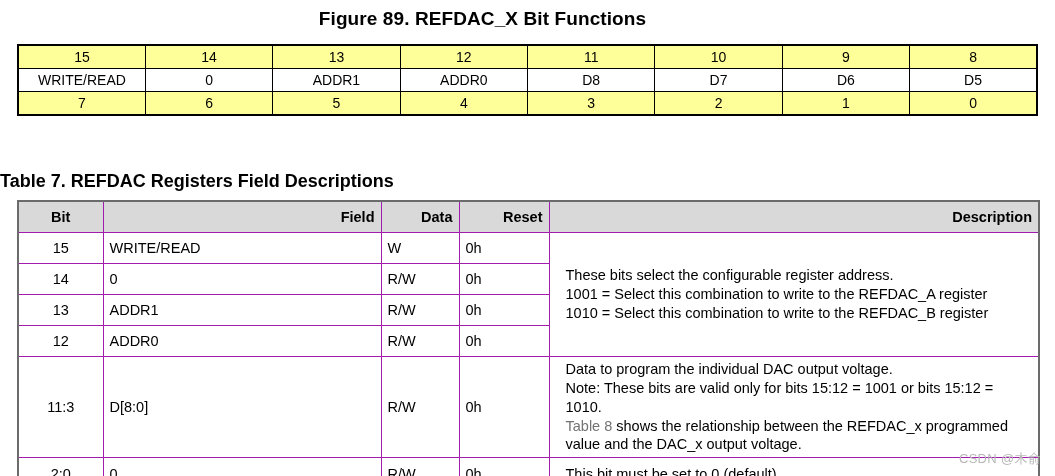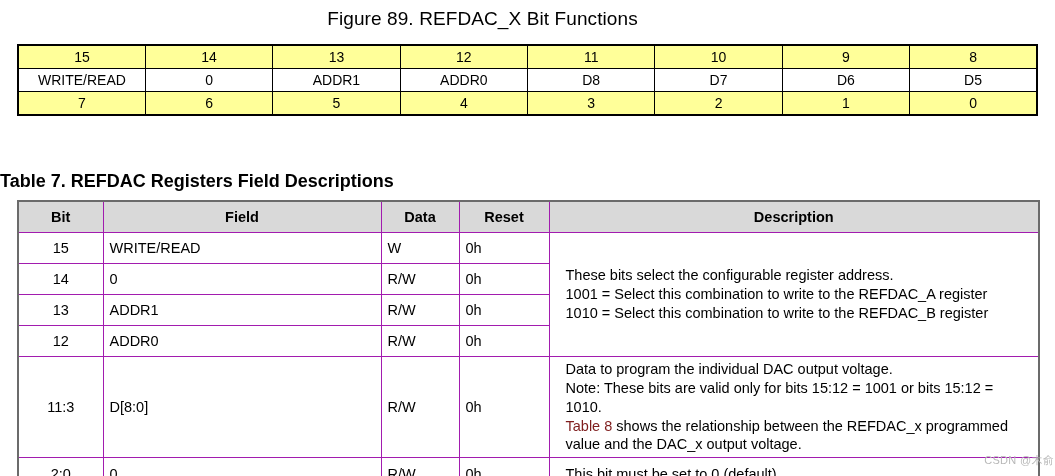--- a/index.html
+++ b/index.html
@@ -17,21 +17,21 @@
   }
 
   
   .fig-title {
     position: absolute;
     top: 8px;
     left: 0;
     width: 965px;
     text-align: center;
     font-size: 19px;
-    font-weight: normal;
+    font-weight: bold;
     letter-spacing: 0.1px;
   }
 
   
   .bitfield {
     position: absolute;
     top: 44px;
     left: 17px;
     width: 1021px;
     border-collapse: collapse;
@@ -79,54 +79,54 @@
     border: 1px solid #a21caf;
     font-size: 14.5px;
     padding: 2px 6px;
     vertical-align: middle;
     background: #ffffff;
   }
   .regtable thead th {
     background: #d9d9d9;
     font-weight: bold;
     height: 26px;
-    text-align: center;
+    text-align: right;
   }
   .regtable thead th.c-bit { text-align: center; }
   .regtable td.c-bit {
     text-align: center;
   }
   .regtable tbody td {
     height: 26px;
   }
   .regtable td.desc {
     vertical-align: middle;
     line-height: 1.30;
     padding: 3px 16px;
   }
   .regtable td.desc-mid {
     vertical-align: middle;
   }
   .link {
-    color: #7f1d1d;
+    color: #737373;
   }
 
   
   col.w-bit   { width: 85px; }
   col.w-field { width: 278px; }
   col.w-type  { width: 78px; }
   col.w-reset { width: 90px; }
   col.w-desc  { width: 490px; }
 
   
   .watermark {
     position: absolute;
-    right: 1px;
+    right: 14px;
     bottom: 8px;
-    font-size: 11px;
+    font-size: 13px;
     color: #b8b8b8;
     letter-spacing: 0.3px;
     user-select: none;
   }
 </style>
 </head>
 <body>
 
 <div class="fig-title">Figure 89.  REFDAC_X Bit Functions</div>
 

